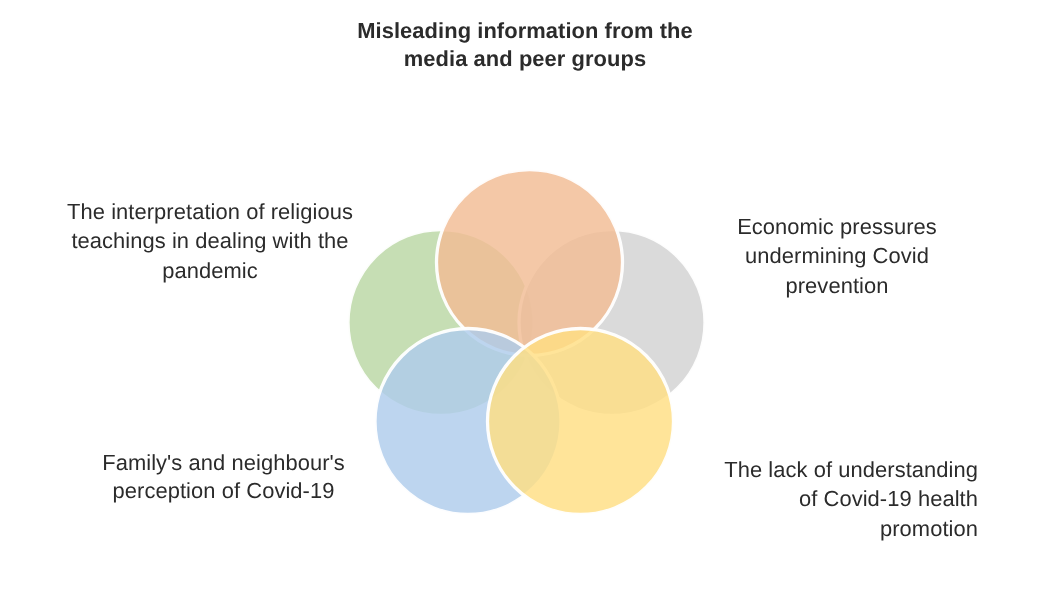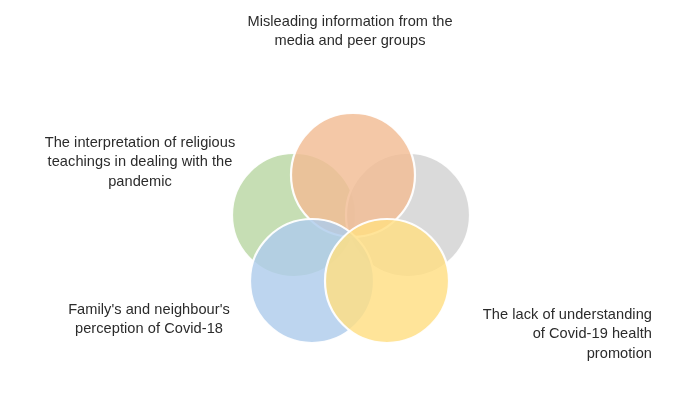--- a/index.html
+++ b/index.html
@@ -35,21 +35,21 @@
 
   
   .label {
     position: absolute;
     font-size: 14.6px;
     line-height: 1.32;
     color: #2b2b2b;
     white-space: pre-line;
     letter-spacing: 0.05px;
   }
-  .label-top    { left: 234px; top: 12px;  width: 232px; text-align: center; }
+  .label-top    { left: 234px; top: 12px;  width: 232px; text-align: center; font-weight: bold; }
   .label-left   { left: 44px;  top: 133px; width: 192px; text-align: center; }
   .label-right  { left: 468px; top: 143px; width: 180px; text-align: center; }
   .label-bleft  { left: 60px;  top: 300px; width: 178px; text-align: center; }
   .label-bright { left: 480px; top: 305px; width: 172px; text-align: right; }
 </style>
 </head>
 <body>
 
 <div id="stage">
 
@@ -63,18 +63,19 @@
 
     <circle cx="312" cy="281" r="62" fill="#aecceb" fill-opacity="0.82" stroke="#ffffff" stroke-width="2.2" stroke-opacity="0.95"></circle>
 
     <circle cx="387" cy="281" r="62" fill="#ffde82" fill-opacity="0.82" stroke="#ffffff" stroke-width="2.2" stroke-opacity="0.95"></circle>
   </svg>
 
   <div class="label label-top">Misleading information from the media and peer groups</div>
 
   <div class="label label-left">The interpretation of religious teachings in dealing with the pandemic</div>
 
+  <div class="label label-right">Economic pressures undermining Covid prevention</div>
 
-  <div class="label label-bleft">Family's and neighbour's perception of Covid-18</div>
+  <div class="label label-bleft">Family's and neighbour's perception of Covid-19</div>
 
   <div class="label label-bright">The lack of understanding of Covid-19 health promotion</div>
 
 </div>
 
 </body></html>

